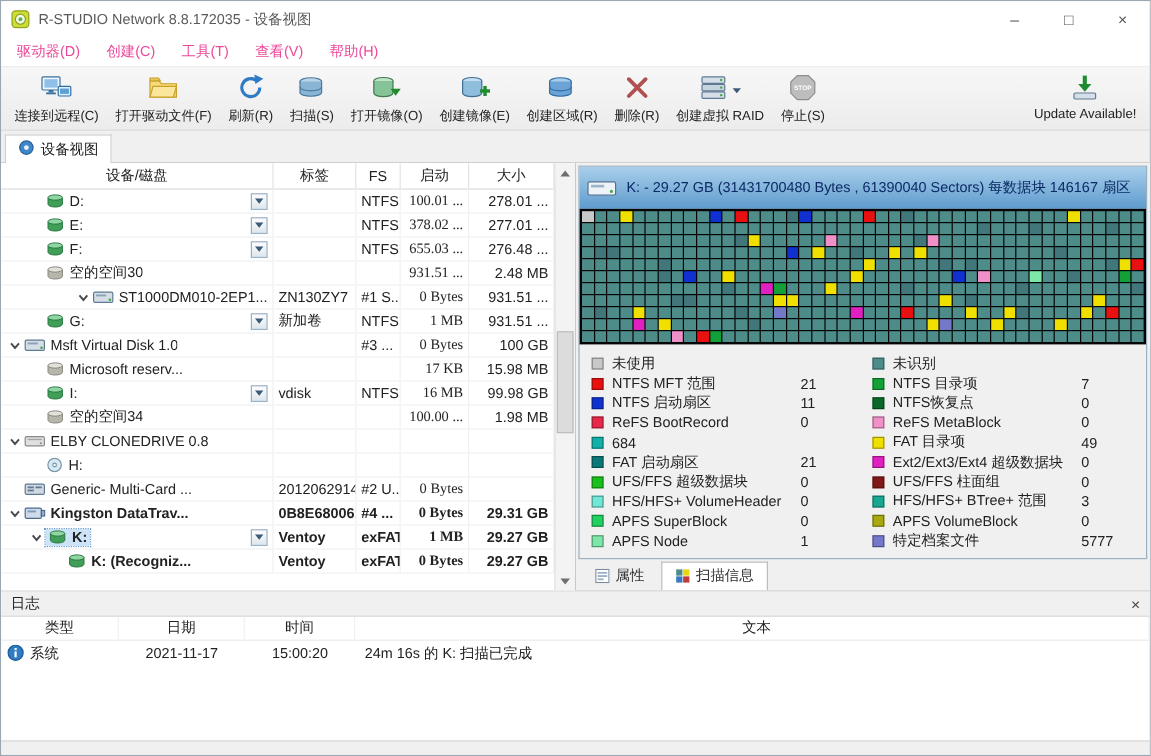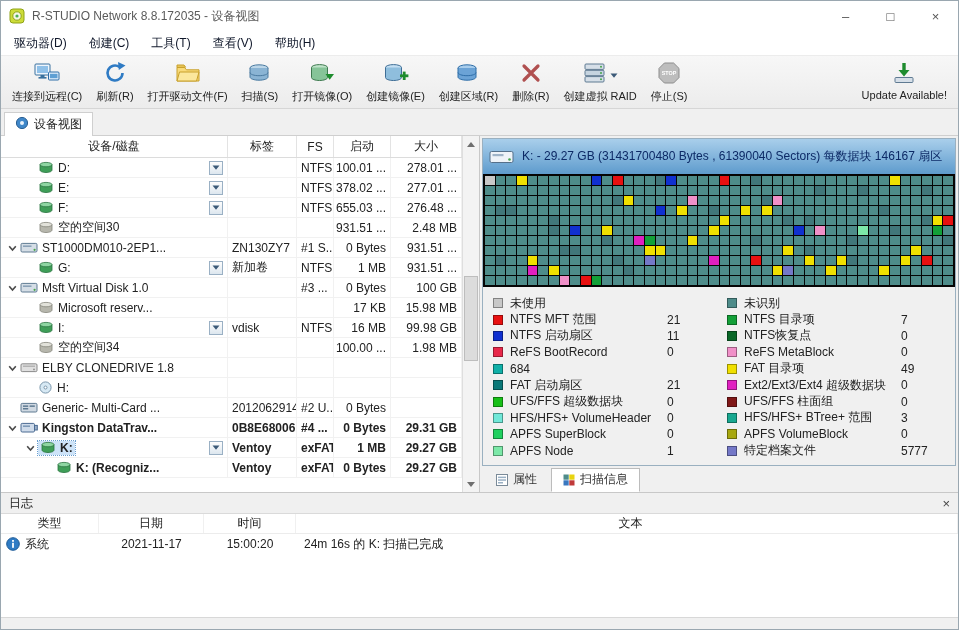--- a/index.html
+++ b/index.html
@@ -9,39 +9,39 @@
 
   
   .titlebar { flex:0 0 30px; background:#fff; display:flex; align-items:center; }
   .app-icon { width:16px; height:16px; margin-left:8px; display:inline-flex; }
   .titlebar .title { margin-left:7px; color:#5a5a5a; }
   .win-controls { margin-left:auto; display:flex; height:100%; }
   .win-btn { width:45px; display:flex; align-items:center; justify-content:center; color:#555; font-size:13px; }
 
   
   .menubar { flex:0 0 25px; background:#fff; display:flex; align-items:center; padding-left:2px; border-bottom:1px solid #ececec; }
-  .menu-item { padding:0 11px; color:#0f172a; }
+  .menu-item { padding:0 11px; color:#ec4899; }
 
   
   .toolbar { flex:0 0 52px; background:linear-gradient(180deg,#f7f7f7,#ececec); border-bottom:1px solid #d6d6d6; display:flex; align-items:stretch; padding:2px 4px; }
   .tool-btn { display:flex; flex-direction:column; align-items:center; padding:2px 7px; }
   .tool-btn .ticon { height:28px; display:flex; align-items:center; gap:2px; }
   .tool-btn .tlabel { font-size:11px; margin-top:1px; white-space:nowrap; color:#222; }
   .push-right { margin-left:auto; }
 
   
   .tabstrip { flex:0 0 24px; background:#f0f0f0; border-bottom:1px solid #cfcfcf; display:flex; align-items:flex-end; padding:3px 3px 0; }
   .tab { background:#fff; border:1px solid #cfcfcf; border-bottom:none; padding:3px 10px; display:flex; align-items:center; gap:5px; margin-bottom:-1px; position:relative; z-index:2; }
 
   
   .main { flex:0 0 356px; display:flex; background:#fff; min-height:0; }
   .left-panel { width:479px; flex:none; border-right:1px solid #c8c8c8; position:relative; background:#fff; overflow:hidden; }
   .dev-header { display:flex; height:22px; border-bottom:1px solid #dcdcdc; width:461px; }
   .dev-header .col { border-right:1px solid #e3e3e3; display:flex; align-items:center; justify-content:center; }
-  .col-device { width:227px; } .col-label { width:69px; } .col-fs { width:37px; } .col-start { width:57px; } .col-size { width:71px; }
+  .col-device { width:227px; } .col-label { width:69px; } .col-fs { width:37px; } .col-start { width:57px;font-family:Liberation Serif, serif; } .col-size { width:71px; }
   .dev-row { display:flex; height:20px; border-bottom:1px solid #f1f1f1; width:461px; }
   .dev-row .col { height:100%; display:flex; align-items:center; border-right:1px solid #f1f1f1; padding:0 4px; overflow:hidden; white-space:nowrap; }
   .dev-row.bold { font-weight:bold; }
   .num { justify-content:flex-end; }
   .expand { width:15px; flex:none; display:inline-flex; justify-content:center; }
   .row-icon { display:inline-flex; margin-right:4px; flex:none; }
   .dev-inner { display:inline-flex; align-items:center; overflow:hidden; }
   .dev-inner.sel { background:#cde3f8; outline:1px dotted #6a9fd0; padding:0 2px; }
   .dev-name { overflow:hidden; text-overflow:ellipsis; }
   .dd { margin-left:auto; width:14px; height:14px; flex:none; border:1px solid #9ab0c4; background:linear-gradient(#fdfdfd,#dde7ef); display:inline-flex; align-items:center; justify-content:center; }
@@ -128,36 +128,36 @@
               <rect x="6.5" y="14" width="4" height="2" fill="#39719f"></rect>
               <rect x="4.5" y="16" width="8" height="1.6" fill="#39719f"></rect>
               <rect x="14.5" y="11" width="10.5" height="8" rx="1" fill="#e2eefb" stroke="#2f6ea8"></rect>
               <rect x="16" y="12.8" width="7.5" height="4.4" fill="#5e9fd4"></rect>
             </svg></span>
         </div>
         <div class="tlabel">连接到远程(C)</div>
       </div>
       <div class="tool-btn">
         <div class="ticon">
-          <span><svg width="24" height="24" viewBox="0 0 24 24">
-              <path d="M19.5 12a7.5 7.5 0 1 1-3-6" fill="none" stroke="#2f7bc4" stroke-width="2.6"></path>
-              <polygon points="15,1 22.5,4.6 15.8,9" fill="#2f7bc4"></polygon>
-            </svg></span>
-        </div>
-        <div class="tlabel">刷新(R)</div>
-      </div>
-      <div class="tool-btn">
-        <div class="ticon">
           <span><svg width="26" height="24" viewBox="0 0 26 24">
               <path d="M2 20V6.5h7.5l2 2.3H24V20z" fill="#f8da7a" stroke="#c8a02a"></path>
               <path d="M2 6.5V4h7l1.6 2.2z" fill="#eac85e" stroke="#c8a02a"></path>
               <path d="M4.5 11H24l-2.5 9H2z" fill="#fbe79c" stroke="#c8a02a"></path>
             </svg></span>
         </div>
         <div class="tlabel">打开驱动文件(F)</div>
+      </div>
+      <div class="tool-btn">
+        <div class="ticon">
+          <span><svg width="24" height="24" viewBox="0 0 24 24">
+              <path d="M19.5 12a7.5 7.5 0 1 1-3-6" fill="none" stroke="#2f7bc4" stroke-width="2.6"></path>
+              <polygon points="15,1 22.5,4.6 15.8,9" fill="#2f7bc4"></polygon>
+            </svg></span>
+        </div>
+        <div class="tlabel">刷新(R)</div>
       </div>
       <div class="tool-btn">
         <div class="ticon">
           <span><svg width="26" height="24" viewBox="0 0 26 24">
               <ellipse cx="12" cy="7" rx="9" ry="3.2" fill="#bcd6e8" stroke="#4a7aa0"></ellipse>
               <path d="M3 7v9c0 1.8 4 3.2 9 3.2s9-1.4 9-3.2V7" fill="#8ab4d4" stroke="#4a7aa0"></path>
               <path d="M3 11.5c0 1.8 4 3.2 9 3.2s9-1.4 9-3.2" fill="none" stroke="#4a7aa0"></path>
             </svg></span>
         </div>
         <div class="tlabel">扫描(S)</div>
@@ -340,21 +340,21 @@
                 </span>
                 <span class="dev-name">空的空间30</span>
               </span>
             </div>
             <div class="col col-label"></div>
             <div class="col col-fs"></div>
             <div class="col col-start num">931.51 ...</div>
             <div class="col col-size num">2.48 MB</div>
           </div>
           <div class="dev-row">
-            <div class="col col-device" style="padding-left: 4px;">
+            <div class="col col-device" style="padding-left: 4px; justify-content: flex-end;">
               <span class="expand">
                 <svg width="9" height="8" viewBox="0 0 9 8">
                   <path d="M1.2 2.2L4.5 6l3.3-3.8" fill="none" stroke="#4a4a4a" stroke-width="1.6"></path>
                 </svg>
               </span>
               <span class="dev-inner">
                 <span class="row-icon">
                   <svg width="18" height="13" viewBox="0 0 18 13">
                     <rect x="1" y="2.4" width="16" height="8.6" rx="1.2" fill="#d5dee6" stroke="#5f7a92"></rect>
                     <rect x="3" y="4.4" width="8.5" height="1.6" fill="#8ba2b8"></rect>
@@ -482,21 +482,21 @@
                 </svg>
               </span>
               <span class="dev-inner">
                 <span class="row-icon">
                   <svg width="18" height="13" viewBox="0 0 18 13">
                     <rect x="1" y="2.8" width="16" height="7.8" rx="1.2" fill="#e0e0e0" stroke="#8a8a8a"></rect>
                     <rect x="3" y="4.6" width="12" height="1.2" fill="#a8a8a8"></rect>
                     <circle cx="14" cy="8.4" r="0.9" fill="#8a8a8a"></circle>
                   </svg>
                 </span>
-                <span class="dev-name">ELBY CLONEDRIVE 1.8</span>
+                <span class="dev-name">ELBY CLONEDRIVE 0.8</span>
               </span>
             </div>
             <div class="col col-label"></div>
             <div class="col col-fs"></div>
             <div class="col col-start num"></div>
             <div class="col col-size num"></div>
           </div>
           <div class="dev-row">
             <div class="col col-device" style="padding-left: 22px;">
               <span class="expand"></span>

